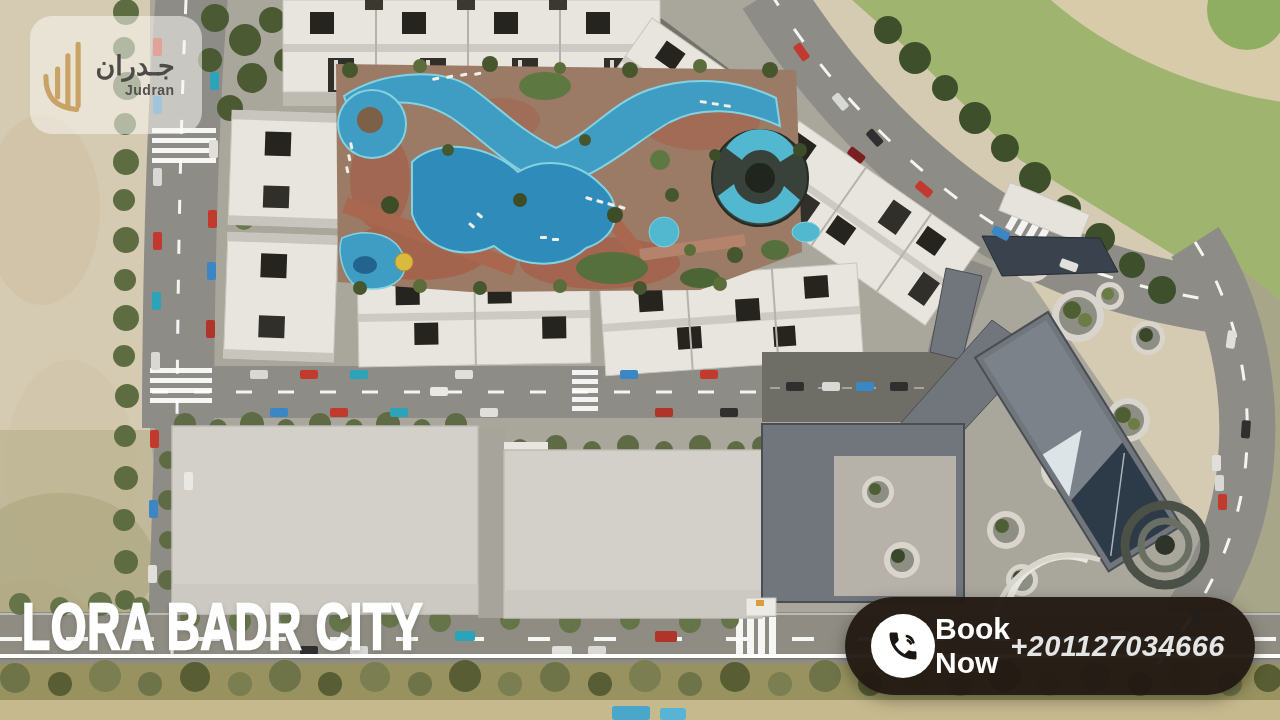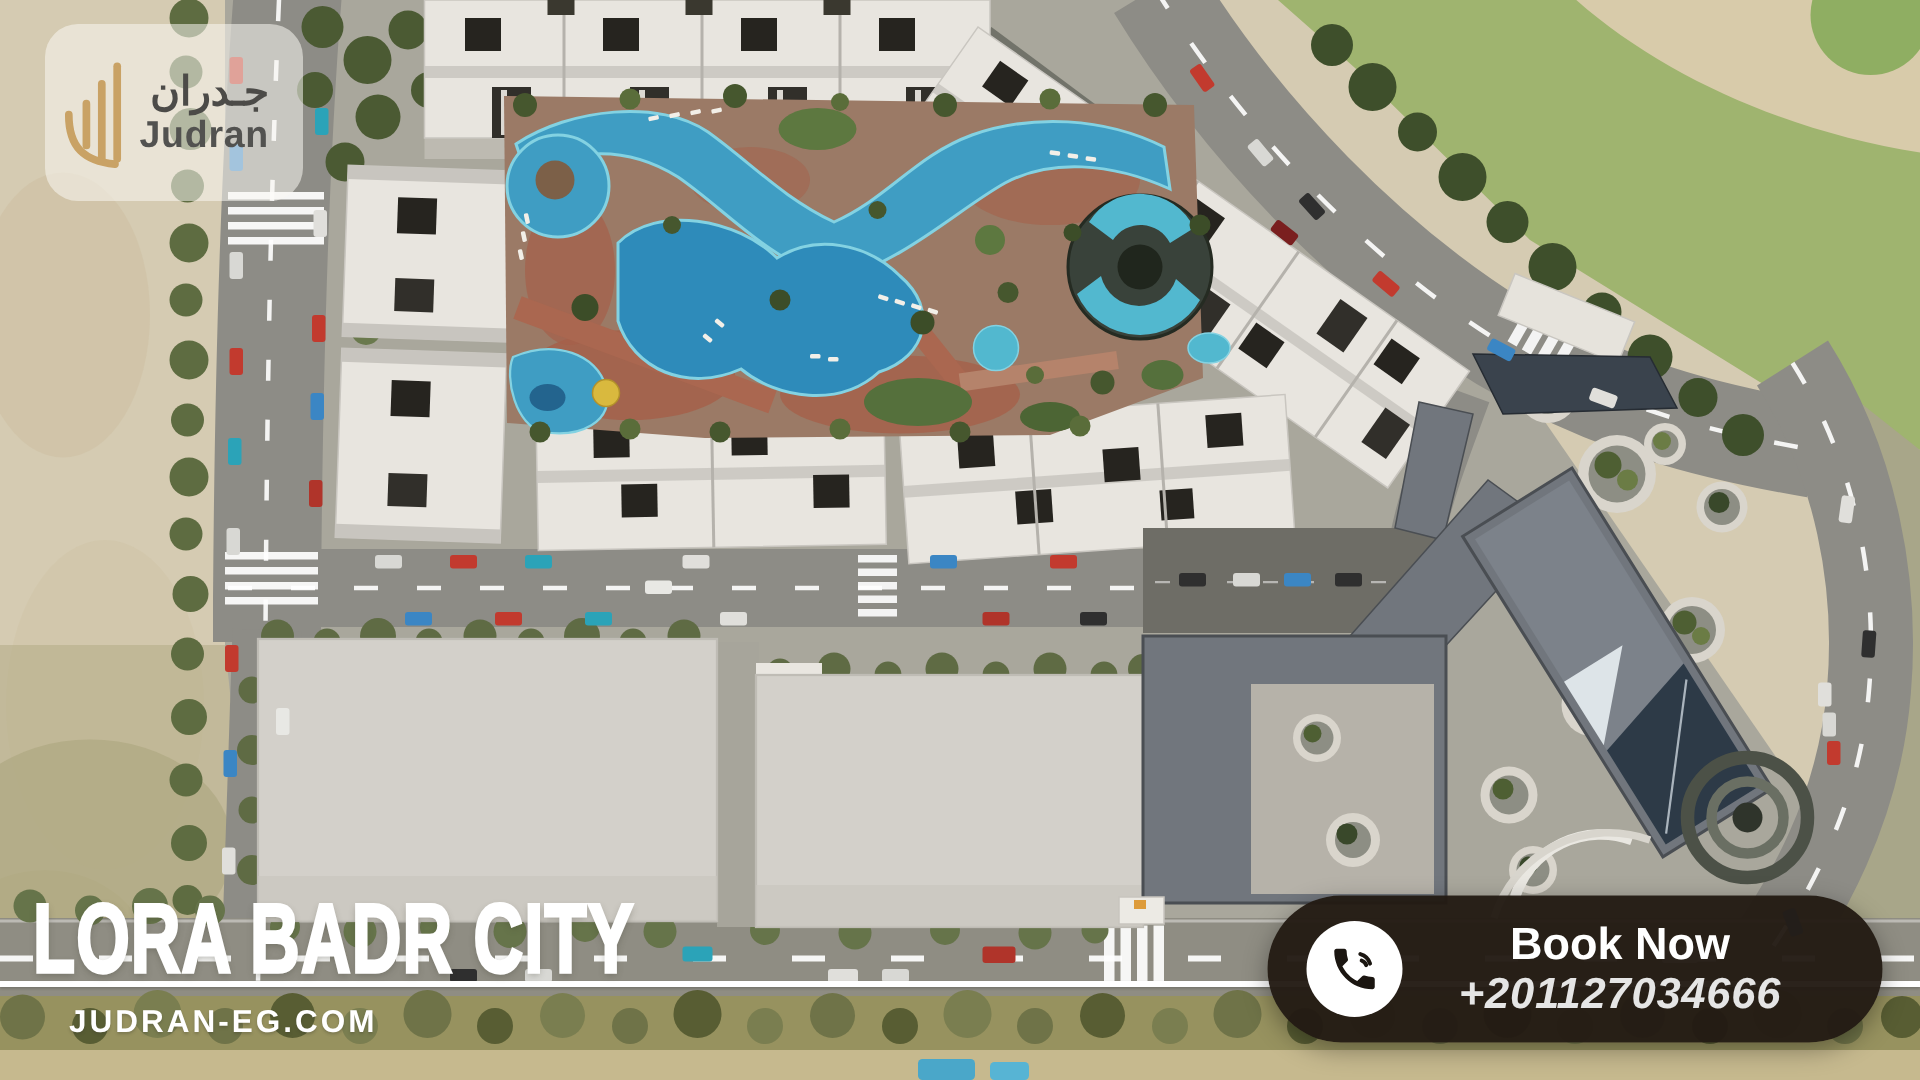--- a/index.html
+++ b/index.html
@@ -5,37 +5,37 @@
   html,body{margin:0;padding:0;background:#222;}
   .stage{position:relative;width:1280px;height:720px;overflow:hidden;
          font-family:"Liberation Sans",sans-serif;background:#d5cbb2;}
   .stage svg.scene{position:absolute;inset:0;display:block;}
   
   .logo-card{position:absolute;left:30px;top:16px;width:172px;height:118px;border-radius:22px;
              background:rgba(250,248,243,.55);display:flex;align-items:center;gap:9px;
              padding:8px 10px;box-sizing:border-box;}
   .logo-text{display:flex;flex-direction:column;line-height:1.05;}
   .logo-ar{font-size:27px;font-weight:bold;color:#4c4b48;direction:rtl;}
-  .logo-en{font-size:25px;font-weight:bold;color:#525250;letter-spacing:.5px;margin-top:2px;}
+  .logo-en{font-size:14px;font-weight:bold;color:#525250;letter-spacing:.5px;margin-top:2px;margin-left:32px;}
   
   .big-title{position:absolute;left:22px;top:589px;font-size:62px;font-weight:bold;color:#ffffff;
              white-space:nowrap;letter-spacing:1px;transform:scaleX(.74) scaleY(1.05);
              transform-origin:left top;-webkit-text-stroke:2.2px #ffffff;
              text-shadow:0 2px 6px rgba(60,60,45,.35);z-index:3;}
   .rule{position:absolute;left:0;top:654px;width:1280px;height:4px;background:#ffffff;z-index:2;
         box-shadow:0 1px 2px rgba(0,0,0,.2);}
   .site-url{position:absolute;left:46px;top:670px;font-size:21px;font-weight:bold;color:#ffffff;
             letter-spacing:2px;z-index:3;text-shadow:0 1px 2px rgba(60,60,45,.3);}
   
   .cta{position:absolute;left:845px;top:597px;width:410px;height:98px;border-radius:49px;
        background:rgba(34,26,19,.96);display:flex;align-items:center;z-index:4;
        box-shadow:0 5px 16px rgba(0,0,0,.35);cursor:pointer;}
   .cta-circle{width:64px;height:64px;border-radius:50%;background:#ffffff;margin-left:26px;
               display:flex;align-items:center;justify-content:center;flex:0 0 auto;}
-  .cta-texts{flex:1;display:flex;flex-direction:column;align-items:center;justify-content:space-between;
+  .cta-texts{flex:1;display:flex;flex-direction:row;align-items:center;justify-content:space-between;
              padding-right:30px;line-height:1.12;}
   .cta-label{font-size:30px;font-weight:bold;color:#ffffff;}
   .cta-phone{font-size:29px;font-weight:bold;font-style:italic;color:#e5e5e5;letter-spacing:.5px;}
 </style>
 </head>
 <body>
 
 <div class="stage">
 
   <svg class="scene" viewBox="0 0 1280 720">
@@ -611,21 +611,20 @@
       </g>
     </svg>
     <div class="logo-text">
       <span class="logo-ar">جـدران</span>
       <span class="logo-en">Judran</span>
     </div>
   </div>
 
   <div class="big-title">LORA BADR CITY</div>
   <div class="rule"></div>
-  <div class="site-url">JUDRAN-EG.COM</div>
 
   <div class="cta">
     <div class="cta-circle">
       <svg width="36" height="36" viewBox="0 0 24 24">
         <path fill="#1b1611" d="M6.62 10.79c1.44 2.83 3.76 5.14 6.59 6.59l2.2-2.2c.27-.27.67-.36 1.02-.24 1.12.37 2.33.57 3.57.57.55 0 1 .45 1 1V20c0 .55-.45 1-1 1-9.39 0-17-7.61-17-17 0-.55.45-1 1-1h3.5c.55 0 1 .45 1 1 0 1.25.2 2.45.57 3.57.11.35.03.74-.25 1.02l-2.2 2.2z"></path>
         <path fill="none" stroke="#1b1611" stroke-width="1.8" stroke-linecap="round" d="M14.6 5.4a6.2 6.2 0 0 1 4.3 4.2"></path>
         <path fill="none" stroke="#1b1611" stroke-width="1.8" stroke-linecap="round" d="M15.2 8.3a3 3 0 0 1 2 2"></path>
       </svg>
     </div>
     <div class="cta-texts">

